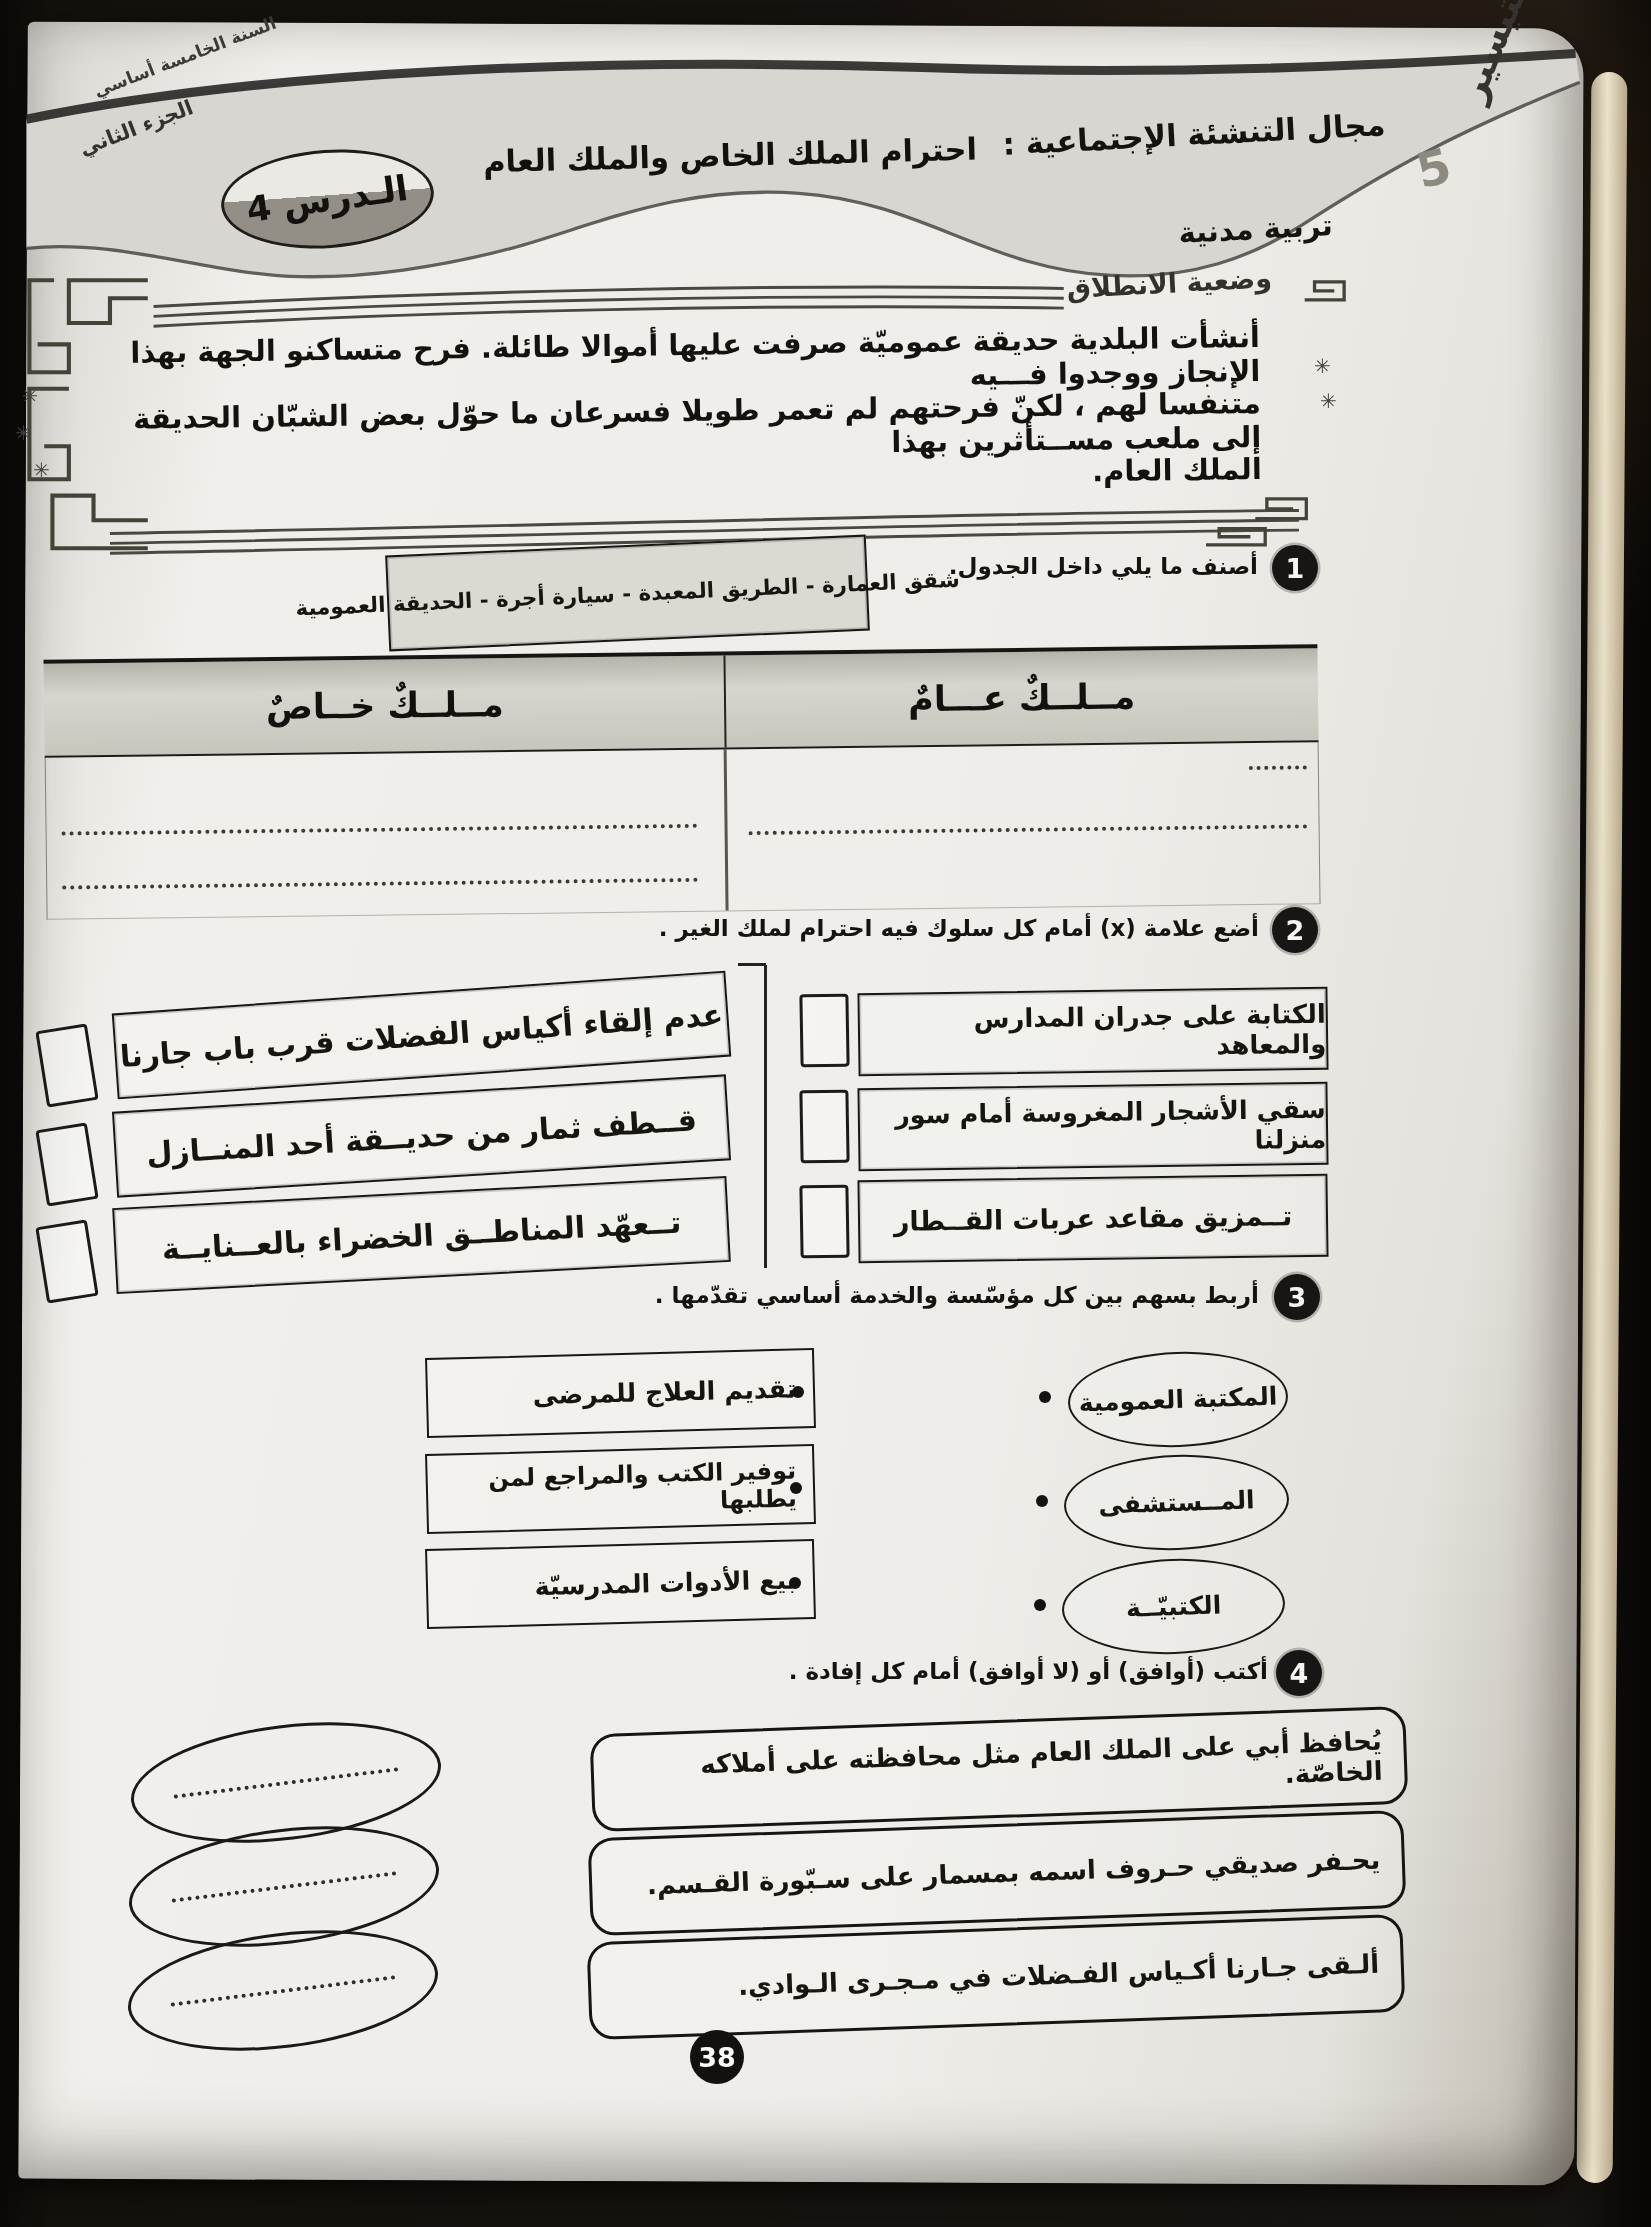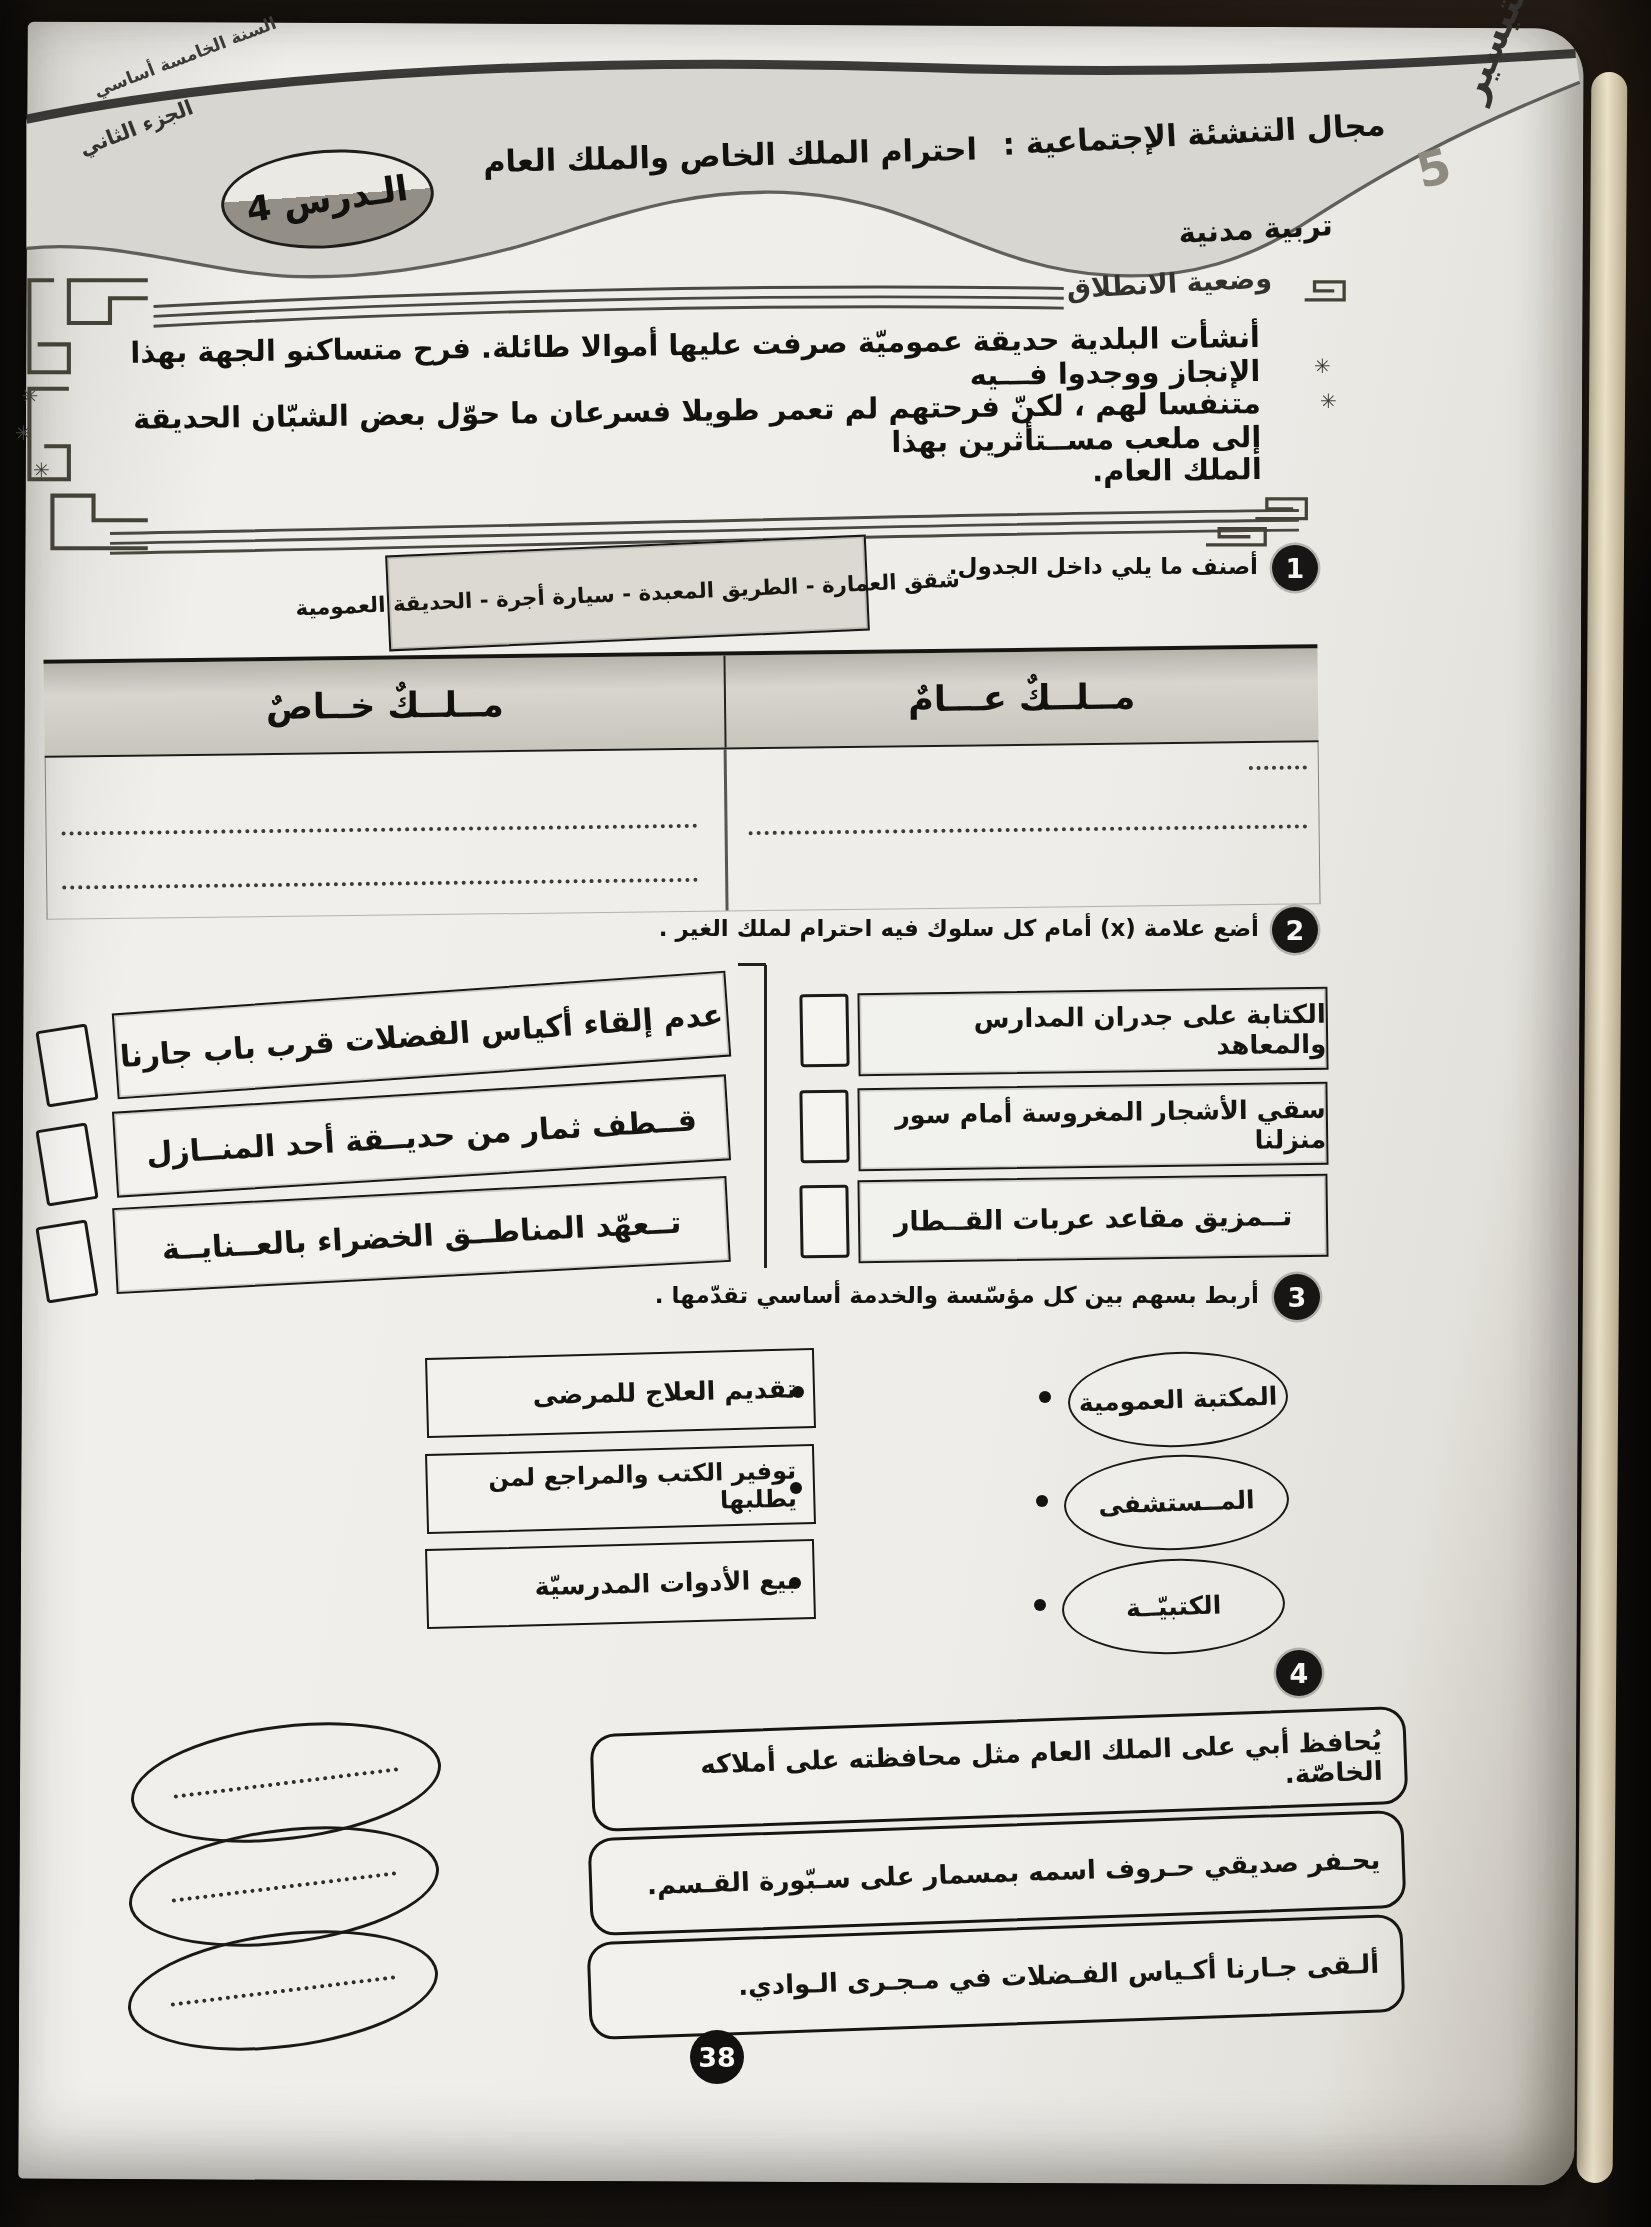--- a/index.html
+++ b/index.html
@@ -175,20 +175,21 @@
     <div class="dot" style="left:1034px;top:1599px;"></div>
 
     <div class="svc" style="left:426px;top:1353px;width:352px;height:76px;font-size:25.5px;transform:rotate(-1.5deg);">تقديم العلاج للمرضى</div>
     <div class="svc" style="left:426px;top:1449px;width:352px;height:76px;font-size:24px;transform:rotate(-1.5deg);">توفير الكتب والمراجع لمن يطلبها</div>
     <div class="svc" style="left:426px;top:1544px;width:352px;height:76px;font-size:25.5px;transform:rotate(-1.5deg);">بيع الأدوات المدرسيّة</div>
     <div class="dot" style="left:792px;top:1386px;"></div>
     <div class="dot" style="left:790px;top:1482px;"></div>
     <div class="dot" style="left:789px;top:1577px;"></div>
 
     <div class="badge" style="left:1276px;top:1650px;">4</div>
+    <div class="instr" style="left:741px;top:1658px;width:527px;">أكتب (أوافق) أو (لا أوافق) أمام كل إفادة .</div>
 
     <div class="stmt" style="left:591px;top:1720px;width:767px;height:92px;transform:rotate(-2deg);">يُحافظ أبي على الملك العام مثل محافظته على أملاكه الخاصّة.</div>
     <div class="stmt" style="left:589px;top:1824px;width:767px;height:92px;transform:rotate(-2deg);">يحـفر صديقي حـروف اسمه بمسمار على سـبّورة القـسم.</div>
     <div class="stmt" style="left:588px;top:1928px;width:767px;height:92px;transform:rotate(-2deg);">ألـقى جـارنا أكـياس الفـضلات في مـجـرى الـوادي.</div>
 
     <div class="ans-oval" style="left:130px;top:1725px;width:306px;height:109px;transform:rotate(-7deg);">
       <div class="dots-inner"></div>
     </div>
     <div class="ans-oval" style="left:128px;top:1829px;width:306px;height:109px;transform:rotate(-7deg);">
       <div class="dots-inner"></div>

